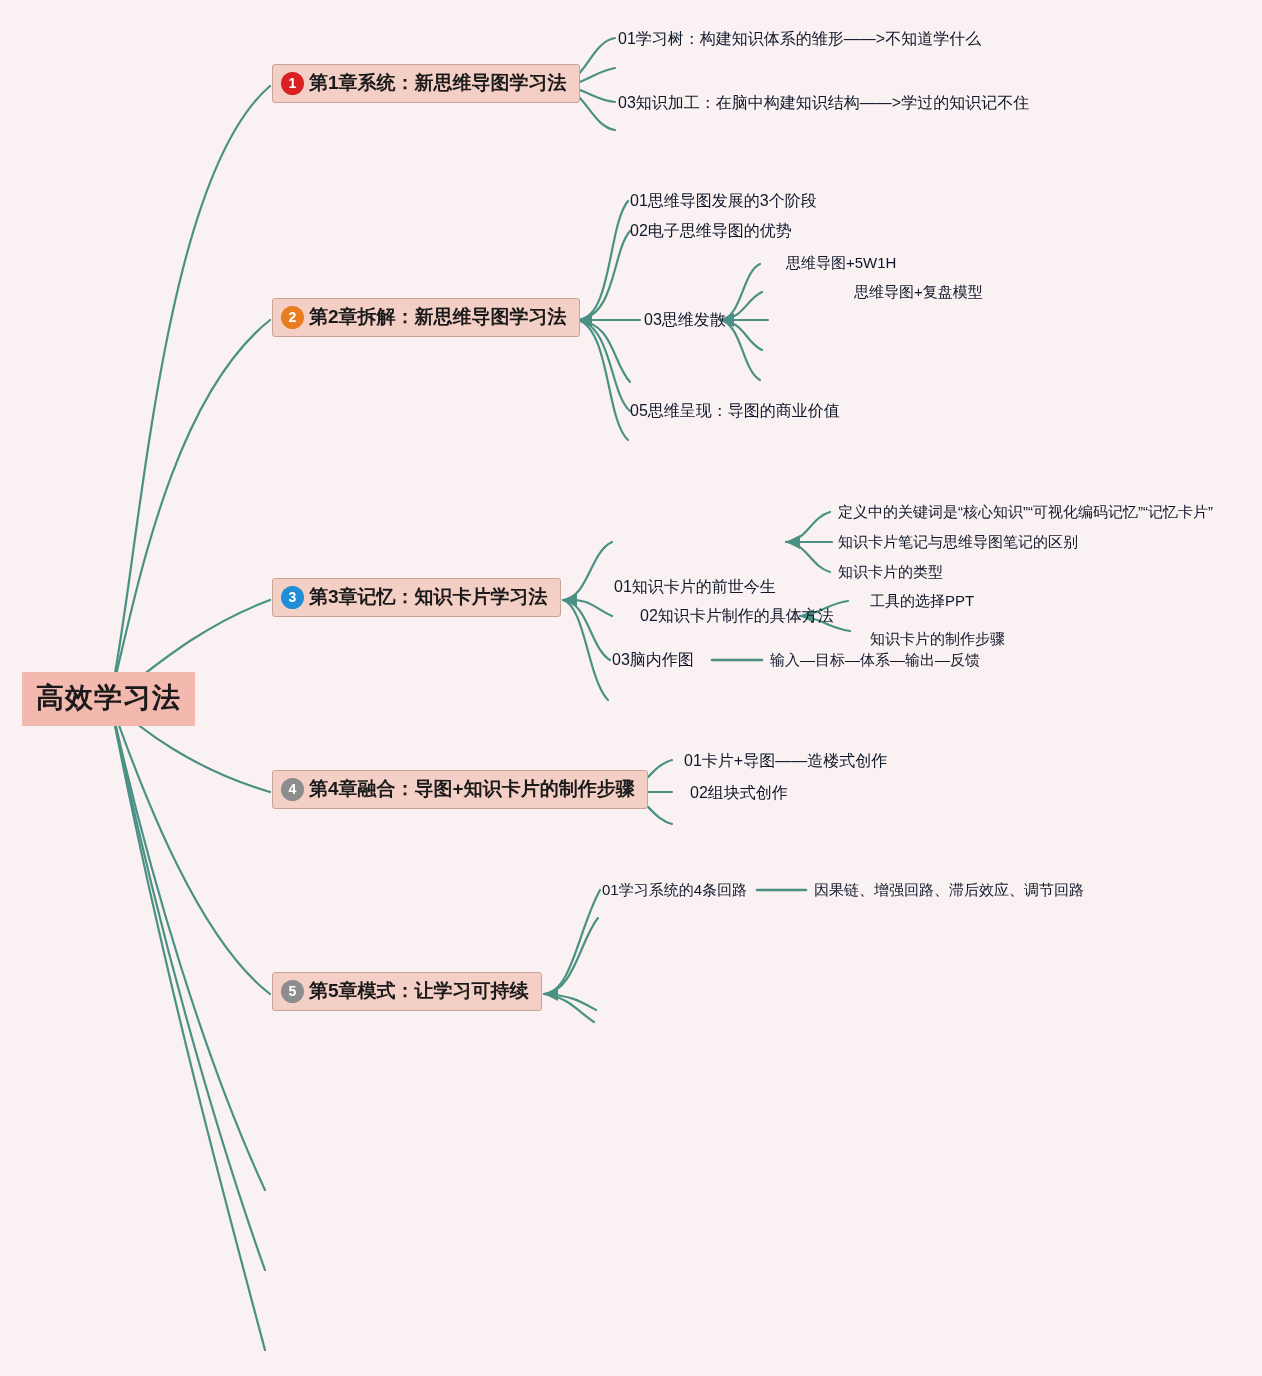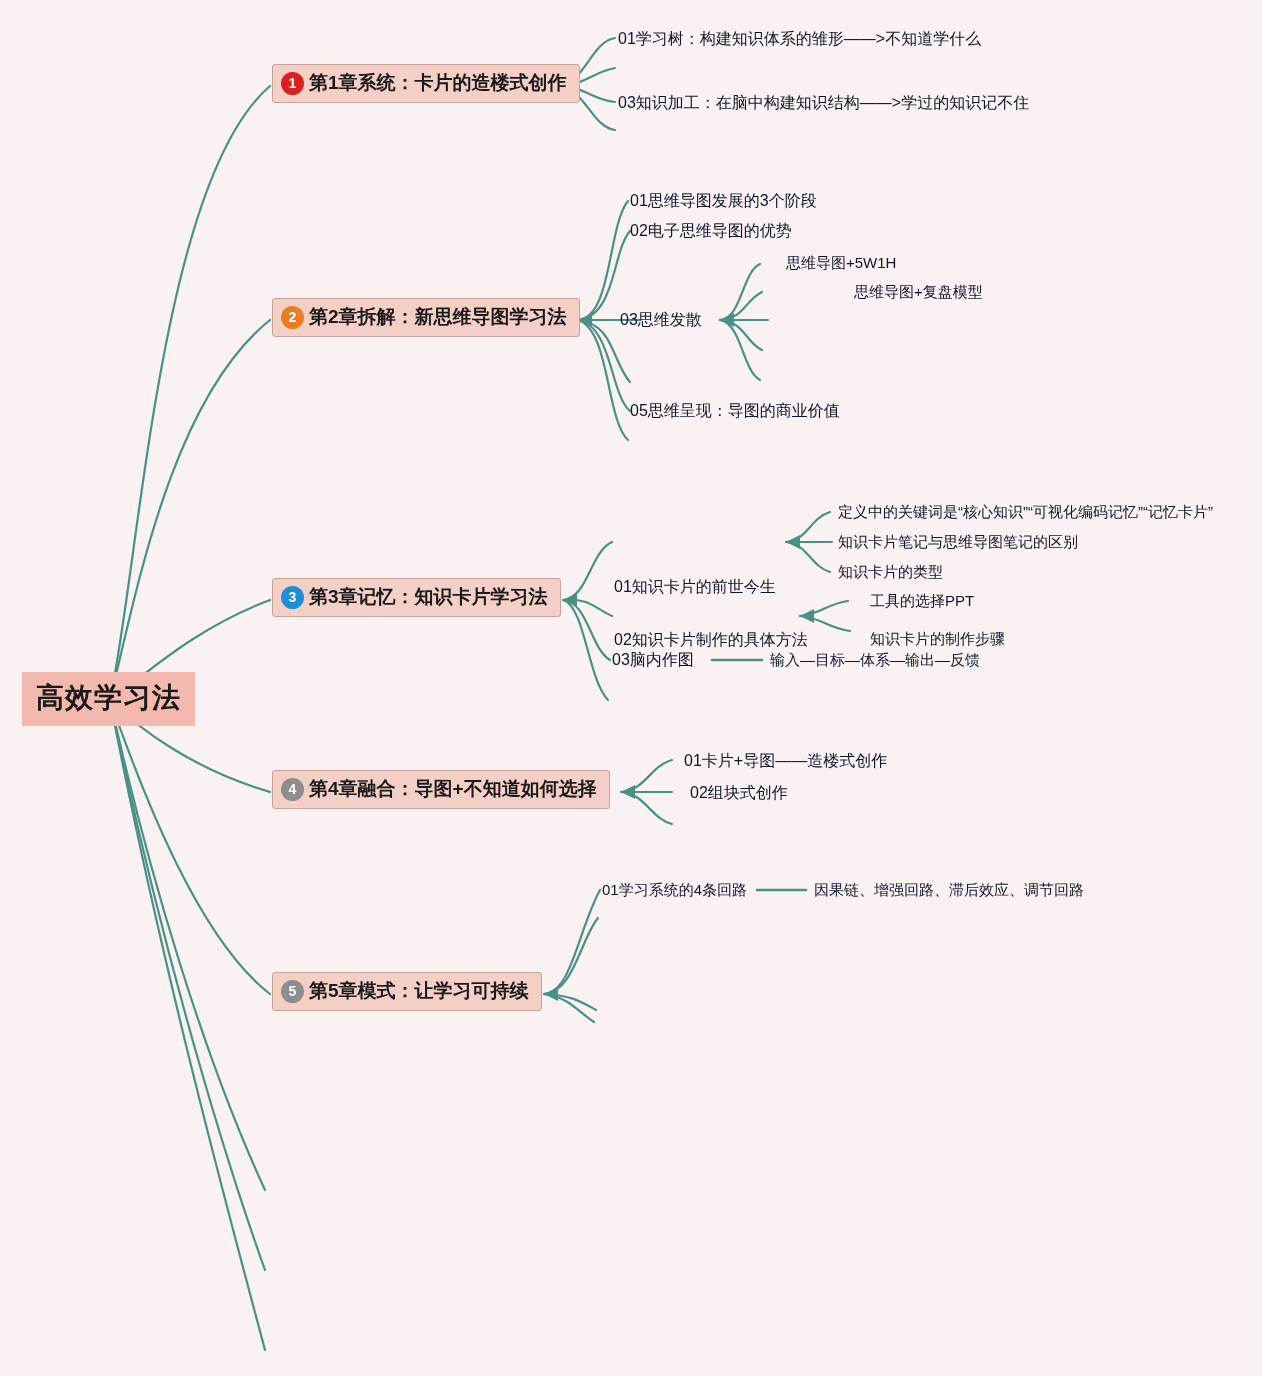--- a/index.html
+++ b/index.html
@@ -153,57 +153,57 @@
       <polygon points="800,616 814,609 814,623"></polygon>
     </g>
   </svg>
 
   <div class="node root-node" style="left:22px; top:672px;">
     <span>高效学习法</span>
   </div>
 
   <div class="node chapter-node" style="left:272px; top:64px;">
     <span class="badge" style="background:#d92121;">1</span>
-    <span>第1章系统：卡片的造楼式创作</span>
+    <span>第1章系统：新思维导图学习法</span>
   </div>
   <div class="topic" style="left:618px; top:29px;">01学习树：构建知识体系的雏形——&gt;不知道学什么</div>
   <div class="topic" style="left:618px; top:93px;">03知识加工：在脑中构建知识结构——&gt;学过的知识记不住</div>
 
   <div class="node chapter-node" style="left:272px; top:298px;">
     <span class="badge" style="background:#e87d22;">2</span>
     <span>第2章拆解：新思维导图学习法</span>
   </div>
   <div class="topic" style="left:630px; top:191px;">01思维导图发展的3个阶段</div>
   <div class="topic" style="left:630px; top:221px;">02电子思维导图的优势</div>
-  <div class="topic" style="left:620px; top:310px;text-align:center;">03思维发散</div>
+  <div class="topic" style="left:644px; top:310px;text-align:center;">03思维发散</div>
   <div class="topic" style="left:630px; top:401px;">05思维呈现：导图的商业价值</div>
 
   <div class="topic sm" style="left:786px; top:254px;">思维导图+5W1H</div>
   <div class="topic sm" style="left:826px; top:283px;margin-left:28px;">思维导图+复盘模型</div>
 
   <div class="node chapter-node" style="left:272px; top:578px;">
     <span class="badge" style="background:#1f8ed6;">3</span>
     <span>第3章记忆：知识卡片学习法</span>
   </div>
   <div class="topic" style="left:614px; top:556px;margin-top:21px;">01知识卡片的前世今生</div>
-  <div class="topic" style="left:614px; top:606px;margin-top:24px;">02知识卡片制作的具体方法</div>
+  <div class="topic" style="left:640px; top:606px;">02知识卡片制作的具体方法</div>
   <div class="topic" style="left:612px; top:650px;">03脑内作图</div>
 
   <div class="topic sm" style="left:838px; top:503px;">定义中的关键词是“核心知识”“可视化编码记忆”“记忆卡片”</div>
   <div class="topic sm" style="left:838px; top:533px;">知识卡片笔记与思维导图笔记的区别</div>
   <div class="topic sm" style="left:838px; top:563px;">知识卡片的类型</div>
 
   <div class="topic sm" style="left:870px; top:592px;">工具的选择PPT</div>
   <div class="topic sm" style="left:870px; top:630px;">知识卡片的制作步骤</div>
 
   <div class="topic sm" style="left:770px; top:651px;text-align:center;">输入—目标—体系—输出—反馈</div>
 
   <div class="node chapter-node" style="left:272px; top:770px;">
     <span class="badge" style="background:#8d8d8d;">4</span>
-    <span>第4章融合：导图+不知道如何选择</span>
+    <span>第4章融合：导图+知识卡片的制作步骤</span>
   </div>
   <div class="topic" style="left:684px; top:751px;">01卡片+导图——造楼式创作</div>
   <div class="topic" style="left:690px; top:783px;">02组块式创作</div>
 
   <div class="node chapter-node" style="left:272px; top:972px;">
     <span class="badge" style="background:#8d8d8d;">5</span>
     <span>第5章模式：让学习可持续</span>
   </div>
   <div class="topic sm" style="left:602px; top:881px;">01学习系统的4条回路</div>
   <div class="topic sm" style="left:814px; top:881px;">因果链、增强回路、滞后效应、调节回路</div>

